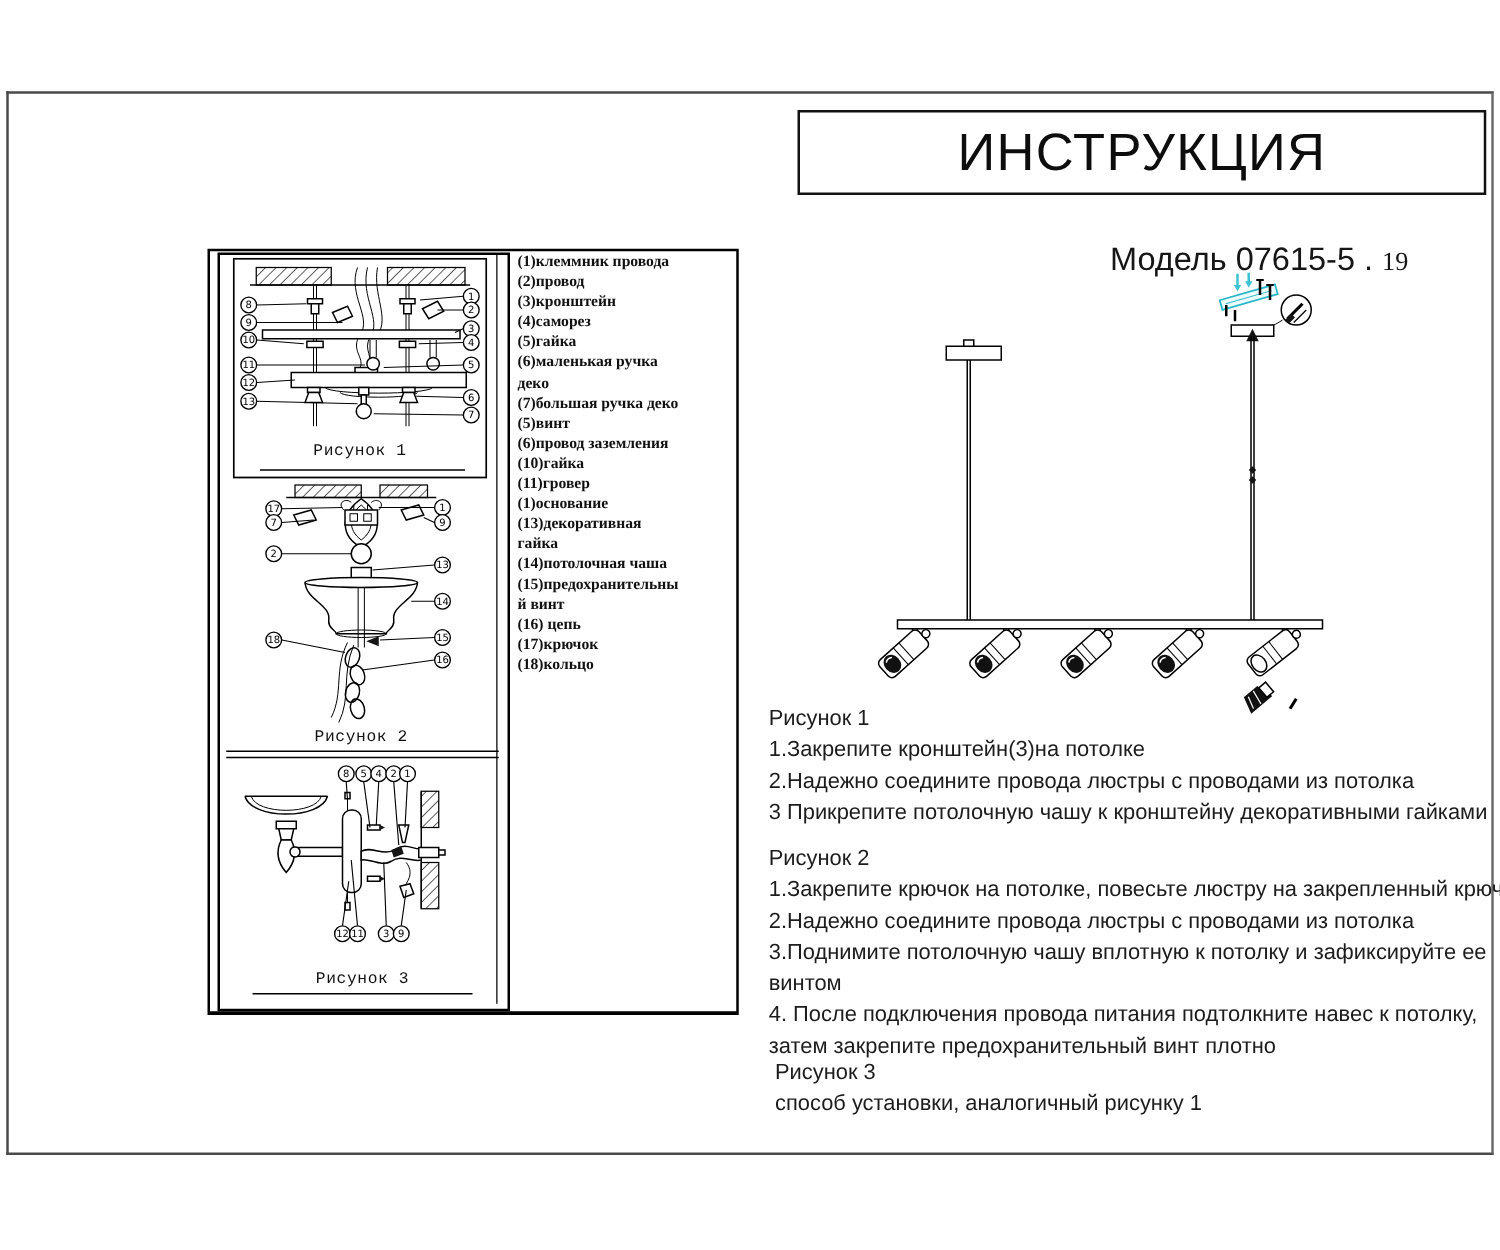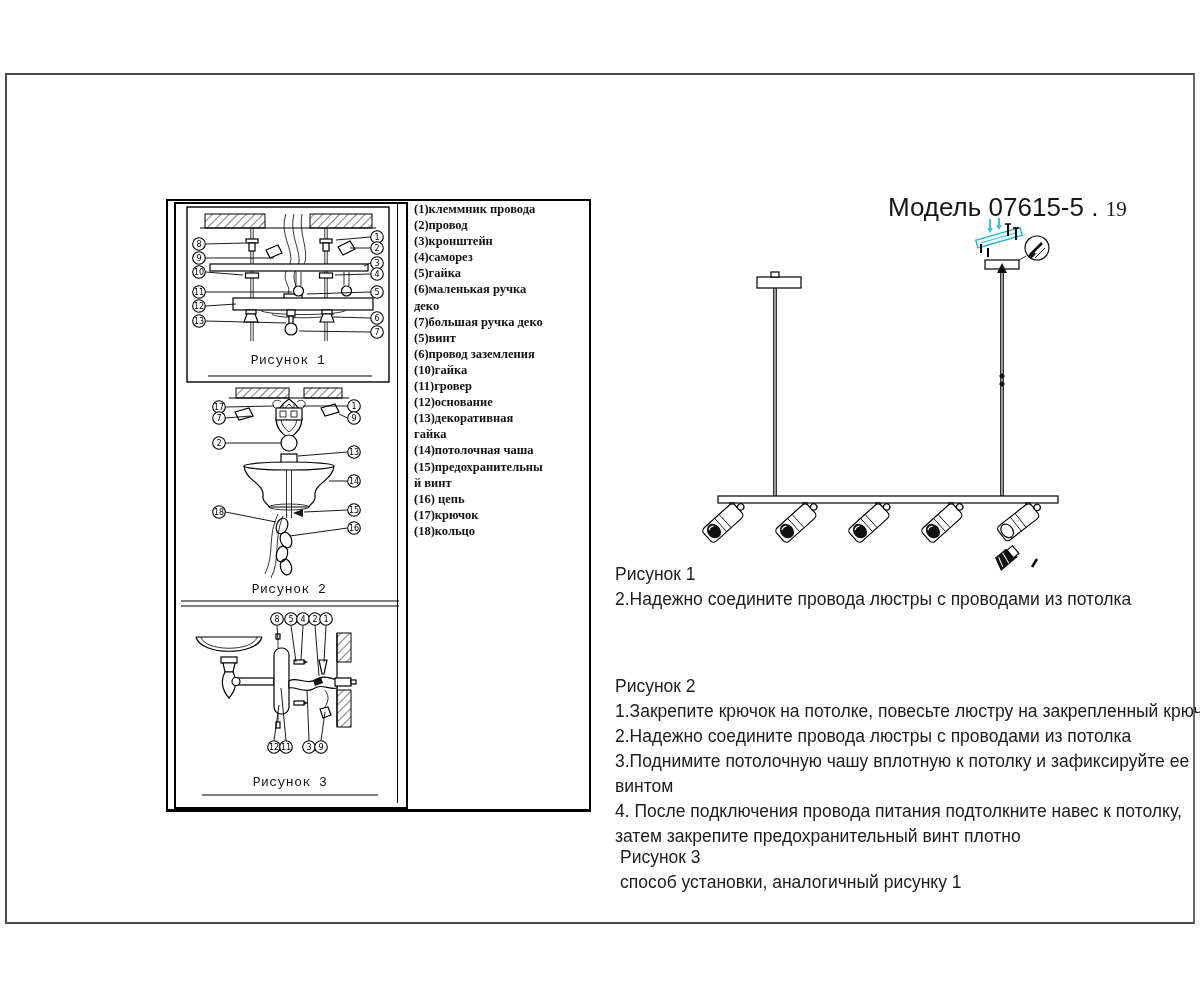--- a/index.html
+++ b/index.html
@@ -39,20 +39,23 @@
   .co text{font-family:"DejaVu Sans",sans-serif;font-size:8px;fill:#000;text-anchor:middle;}
   .figlabel{font-family:"Liberation Mono",monospace;font-size:13px;fill:#111;text-anchor:middle;letter-spacing:0.5px;}
 </style>
 </head>
 <body>
 
 <div id="page">
 
   <div id="frame" class="abs"></div>
 
+  <div id="title-box" class="abs">
+    <span class="t">ИНСТРУКЦИЯ</span>
+  </div>
   <div id="model" class="abs">
     <span>Модель 07615-5 .</span>
     <span class="suf">19</span>
   </div>
 
   <div id="panel" class="abs"></div>
   <div id="figbox" class="abs"></div>
   <div id="figbox-extra-rule" class="abs"></div>
 
   <div id="parts" class="abs">
@@ -61,21 +64,21 @@
     <div>(3)кронштейн</div>
     <div>(4)саморез</div>
     <div>(5)гайка</div>
     <div>(6)маленькая ручка</div>
     <div>деко</div>
     <div>(7)большая ручка деко</div>
     <div>(5)винт</div>
     <div>(6)провод заземления</div>
     <div>(10)гайка</div>
     <div>(11)гровер</div>
-    <div>(12)основание</div>
+    <div>(1)основание</div>
     <div>(13)декоративная</div>
     <div>гайка</div>
     <div>(14)потолочная чаша</div>
     <div>(15)предохранительны</div>
     <div>й винт</div>
     <div>(16) цепь</div>
     <div>(17)крючок</div>
     <div>(18)кольцо</div>
   </div>
 
@@ -512,21 +515,23 @@
       <polygon points="-11,-7 3,-7 7,7 -15,7" fill="#111"></polygon>
       <line x1="-8" y1="-5" x2="-11" y2="5" stroke="#fff" stroke-width="1"></line>
       <line x1="-2" y1="-6" x2="-4" y2="6" stroke="#fff" stroke-width="1"></line>
       <rect class="fw" x="3" y="-5" width="7" height="10"></rect>
     </g>
     <line x1="392" y1="349" x2="397" y2="341" stroke="#000" stroke-width="2.5"></line>
   </svg>
 
   <div id="instr1" class="abs instr">
     <div>Рисунок 1</div>
+    <div>1.Закрепите кронштейн(3)на потолке</div>
     <div>2.Надежно соедините провода люстры с проводами из потолка</div>
+    <div>3 Прикрепите потолочную чашу к кронштейну декоративными гайками</div>
   </div>
   <div id="instr2" class="abs instr">
     <div>Рисунок 2</div>
     <div>1.Закрепите крючок на потолке, повесьте люстру на закрепленный крючок</div>
     <div>2.Надежно соедините провода люстры с проводами из потолка</div>
     <div>3.Поднимите потолочную чашу вплотную к потолку и зафиксируйте ее</div>
     <div>винтом</div>
     <div>4.  После подключения провода питания подтолкните навес к потолку,</div>
     <div>затем закрепите предохранительный винт плотно</div>
   </div>

